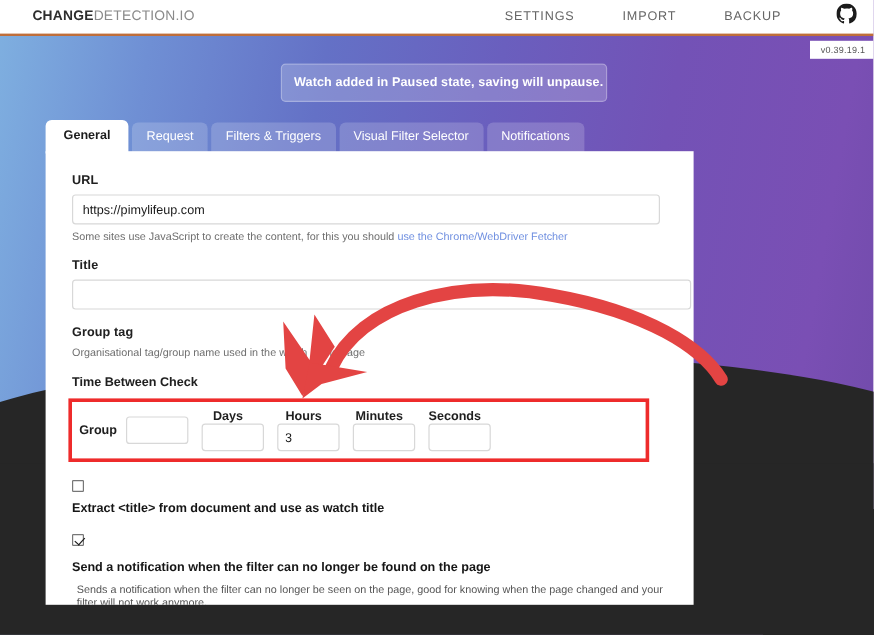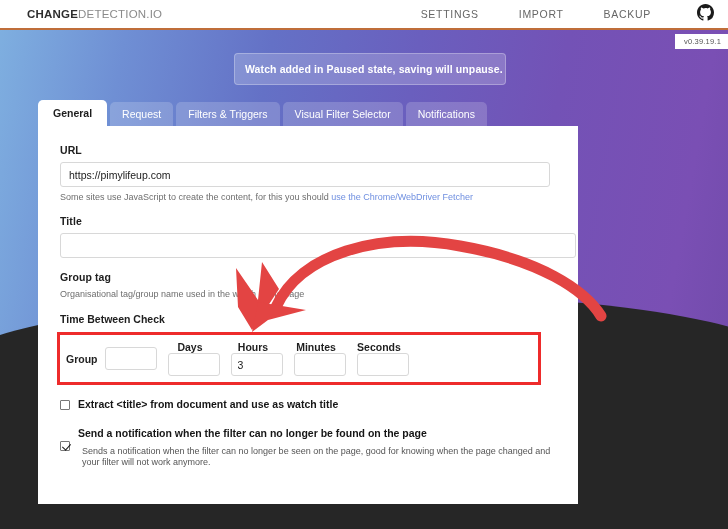--- a/index.html
+++ b/index.html
@@ -252,22 +252,23 @@
     font-size: 9px;
     color: #6e6e6e;
     margin-top: 6px;
   }
   .tbc-helper a { color: #6f8fe0; text-decoration: none; }
 
   
   .checks { margin-top: 13px; }
   .check-row {
     display: flex;
-    align-items: center;
+    align-items: flex-start;
     gap: 8px;
+    flex-direction: column;
   }
   .check-row + .check-row { margin-top: 13px; }
   .cb {
     width: 10px; height: 10px;
     border: 1px solid #777777;
     border-radius: 1px;
     background: #ffffff;
     flex: none;
     margin-top: 2px;
     position: relative;

